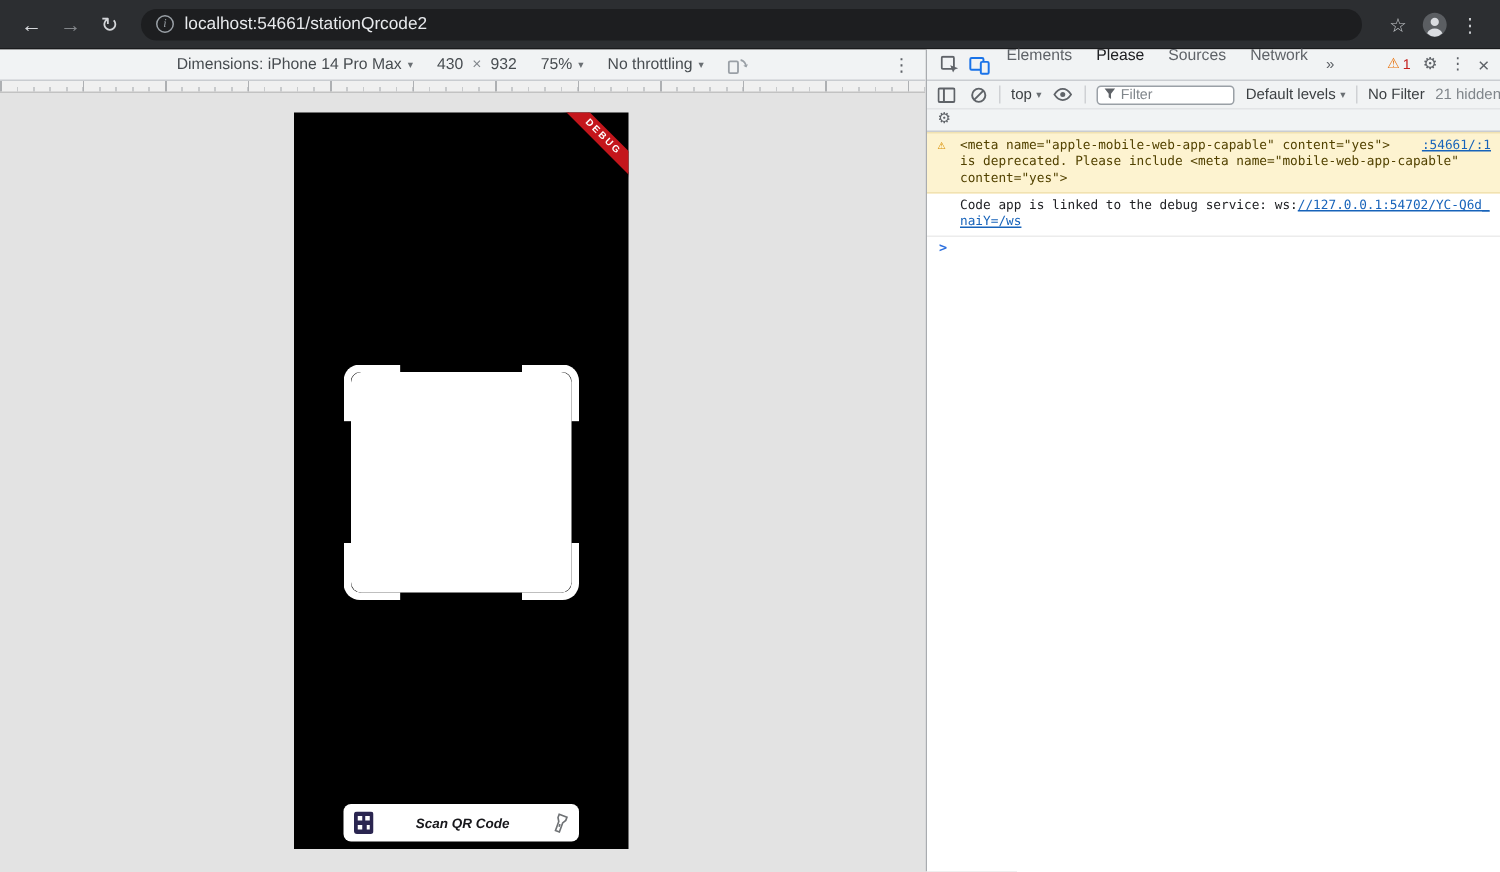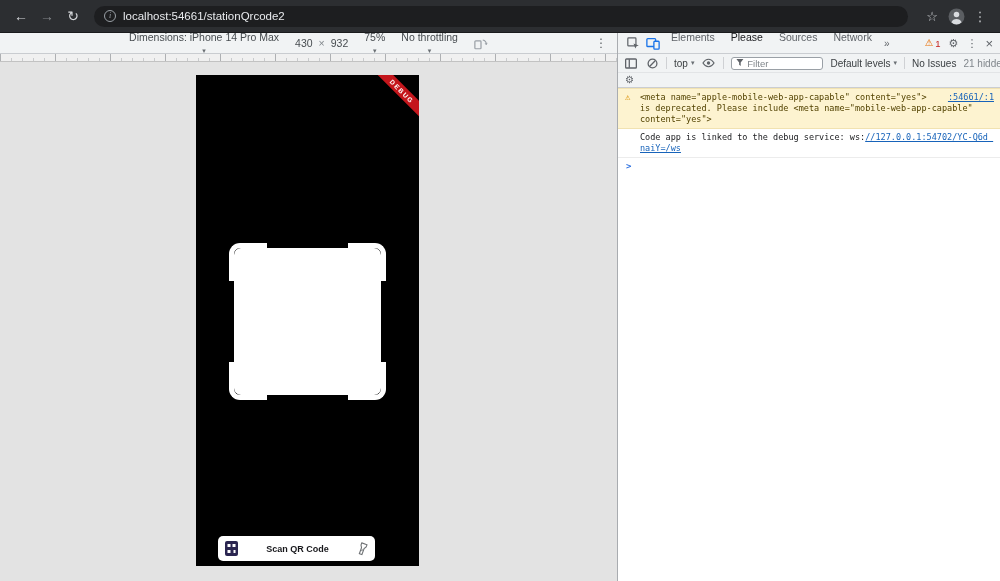--- a/index.html
+++ b/index.html
@@ -23,21 +23,21 @@
   .tb-icon { color:#c7cacd; font-size:13px; width:20px; text-align:center; flex:none; }
   .avatar-btn { width:20px; display:flex; justify-content:center; flex:none; }
 
   
   .workspace { position:absolute; top:33px; left:0; right:0; bottom:0; display:flex; }
   .left-pane { width:617px; display:flex; flex-direction:column; min-width:0; }
 
   .device-toolbar { height:21px; background:#f1f3f4; border-bottom:1px solid #c9ccd0;
     display:flex; align-items:center; justify-content:center; gap:16px; position:relative;
     font-size:10.5px; color:#474c50; flex:none; }
-  .dt-item { display:flex; align-items:center; gap:4px; white-space:nowrap;flex-direction:column; }
+  .dt-item { display:flex; align-items:center; gap:4px; white-space:nowrap; }
   .dt-size { display:flex; align-items:flex-end; gap:6px; }
   .chev { font-size:7px; color:#6a6f73; }
   .dim-x { color:#80868b; }
   .dt-kebab { position:absolute; right:10px; color:#5f6368; font-size:12px; }
 
   .canvas { flex:1; position:relative; background:#e3e3e3; overflow:hidden; }
   .ruler { position:absolute; top:0; left:0; right:0; height:8px; background-color:#f0f0f0;
     border-bottom:1px solid #c2c2c2;
     background-image:
       repeating-linear-gradient(90deg,#aeb0b3 0 1px,transparent 1px 55px),
@@ -53,22 +53,22 @@
     text-align:center; line-height:11px; box-shadow:0 1px 2px rgba(0,0,0,.5); }
 
   .qr-frame { position:absolute; left:33px; top:168px; width:157px; height:157px; }
   .qr-fill { position:absolute; inset:5px; background:#fff; border-radius:7px; }
   .qr-corner { position:absolute; width:38px; height:38px; border:5px solid #fff; }
   .qr-corner.tl { left:0; top:0; border-right:none; border-bottom:none; border-top-left-radius:11px; }
   .qr-corner.tr { right:0; top:0; border-left:none; border-bottom:none; border-top-right-radius:11px; }
   .qr-corner.bl { left:0; bottom:0; border-right:none; border-top:none; border-bottom-left-radius:11px; }
   .qr-corner.br { right:0; bottom:0; border-left:none; border-top:none; border-bottom-right-radius:11px; }
 
-  .scan-bar { position:absolute; left:22px; top:461px; width:157px; height:25px; background:#fff;
-    border-radius:5px; display:flex; align-items:center; padding:0 7px; gap:6px; }
+  .scan-bar { position:absolute; left:33px; top:461px; width:157px; height:25px; background:#fff;
+    border-radius:5px; display:flex; align-items:center; padding:0 7px; gap:6px;font-style:italic; }
   .scan-label { flex:1; text-align:center; font-size:9px; font-weight:600; color:#17171b; }
 
   
   .devtools { flex:1; background:#fff; border-left:1px solid #a9acb0;
     display:flex; flex-direction:column; min-width:0; }
   .dt-tabbar { height:21px; background:#f1f3f4; border-bottom:1px solid #cacdd1;
     display:flex; align-items:center; padding-left:5px; flex:none; }
   .icon-btn { display:flex; align-items:center; justify-content:center; width:20px; height:21px; flex:none; }
   .tab { padding:0 8px; font-size:10.5px; color:#5f6368; line-height:20px; height:32px; white-space:nowrap; }
   .tab.active { color:#202124; box-shadow:inset 0 -2px 0 #1a73e8; }
@@ -253,21 +253,21 @@
             <path d="M0.5 0.5h9L6 5v4.5L4 8V5z" fill="#5f6368"></path>
           </svg>
           <input type="text" placeholder="Filter" style="">
         </div>
         <div class="ct-item">
           <span>Default levels</span>
           <span class="chev">▾</span>
         </div>
         <div class="vsep"></div>
         <div class="ct-item">
-          <span>No Issues</span>
+          <span>No Filter</span>
         </div>
         <div class="ct-item muted">
           <span>21 hidden</span>
         </div>
       </div>
 
       <div class="gear-row">
         <div class="glyph-btn" style="font-size:10px">⚙</div>
       </div>
 

